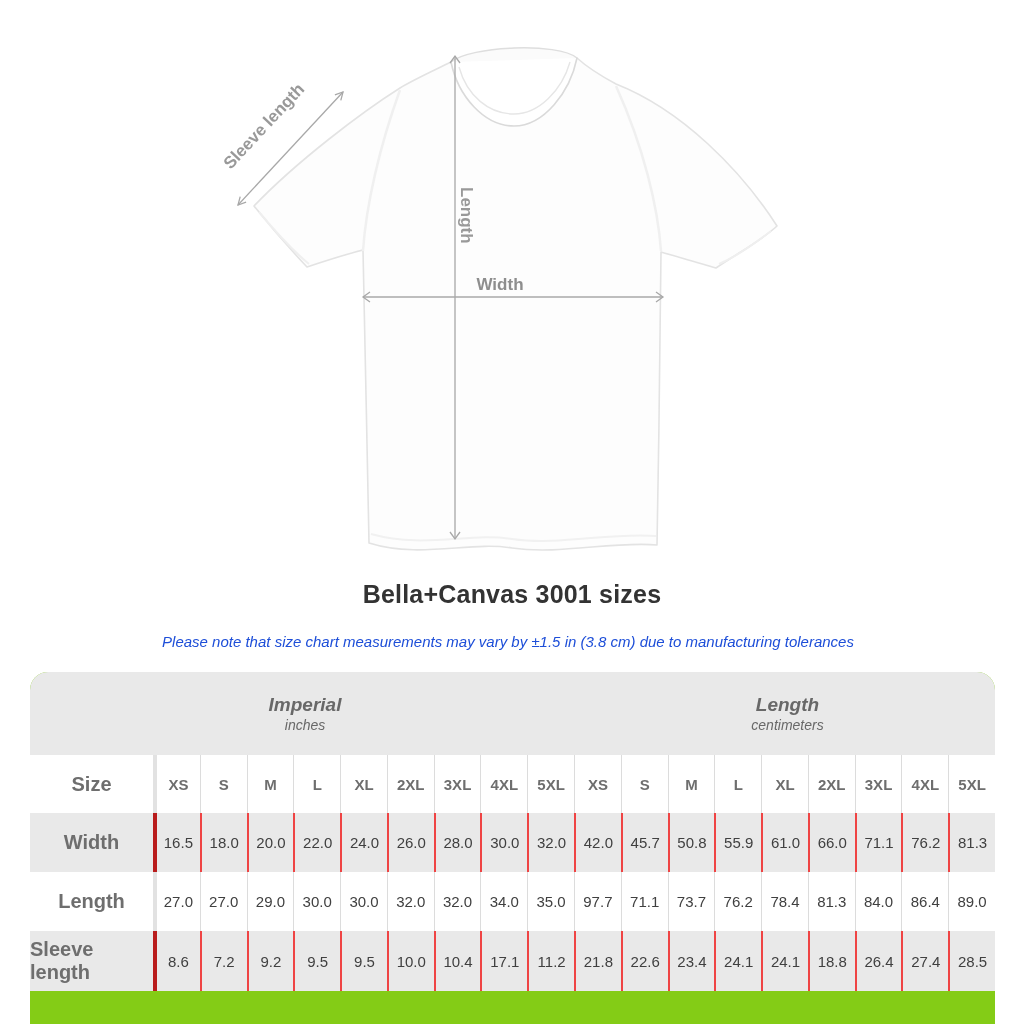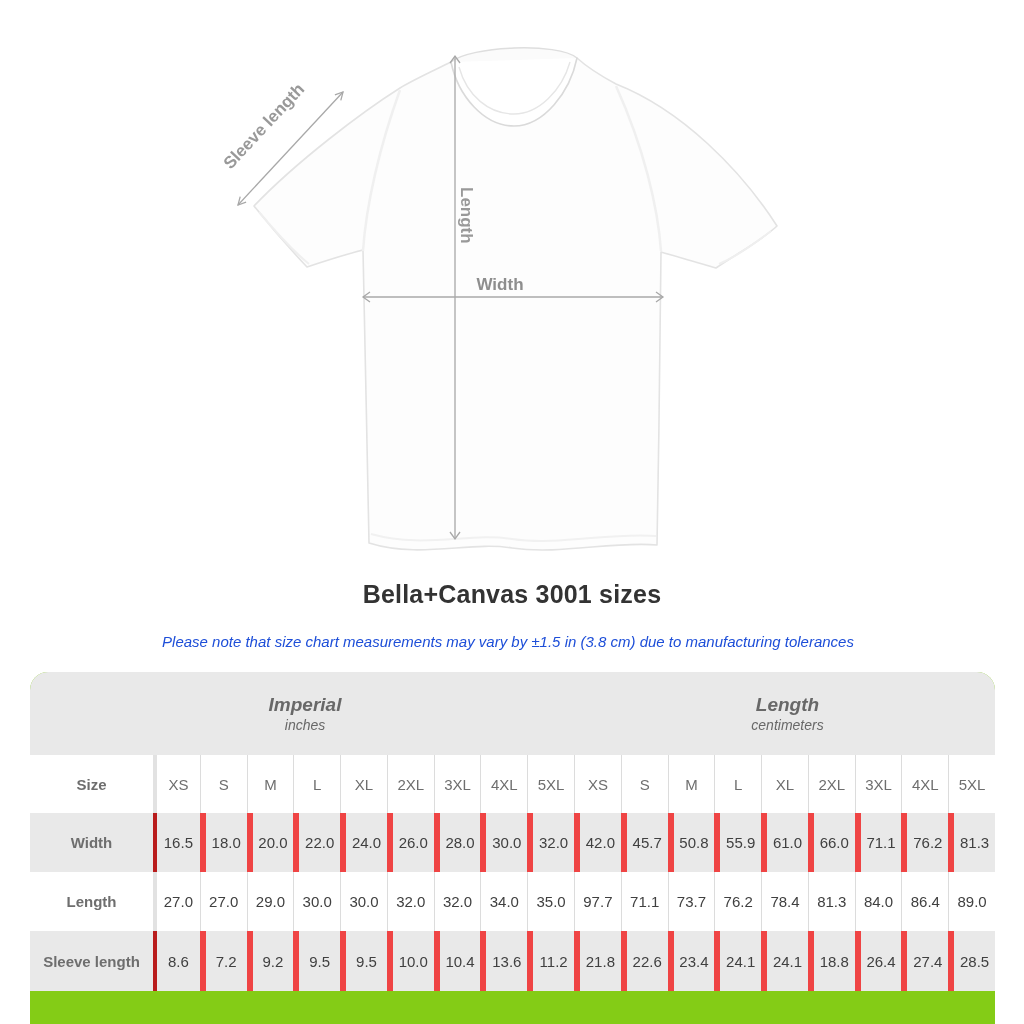--- a/index.html
+++ b/index.html
@@ -22,26 +22,26 @@
   .unit-group{display:flex;flex-direction:column;align-items:center;justify-content:center;padding-top:2px;}
   .unit-group.imperial{width:57%;}
   .unit-group.metric{width:43%;}
   .unit-label{font-size:19px;font-weight:bold;font-style:italic;color:#686868;line-height:22px;}
   .unit-sublabel{font-size:14px;font-style:italic;color:#686868;line-height:19px;}
 
   .grid{display:grid;grid-template-columns:123px repeat(18,1fr);}
   .trow{display:contents;}
   .cell{display:flex;align-items:center;justify-content:center;font-size:15px;box-sizing:border-box;}
 
-  .row-h .cell{height:58px;background:#ffffff;border-left:1px solid #dcdcdc;color:#6e6e6e;font-weight:normal;}
-  .row-a .cell{height:59px;background:#e9e9e9;border-left:6px solid #ef4444;color:#404040;}
+  .row-h .cell{height:58px;background:#ffffff;border-left:1px solid #dcdcdc;color:#6e6e6e;font-weight:bold;}
+  .row-a .cell{height:59px;background:#e9e9e9;border-left:2px solid #ef4444;color:#404040;}
   .row-b .cell{height:59px;background:#ffffff;border-left:1px solid #dcdcdc;color:#404040;}
   .row-a.last .cell{height:60px;}
 
-  .cell.lab{border-left:none;font-weight:bold;color:#6e6e6e;font-size:15px;}
+  .cell.lab{border-left:none;font-weight:bold;color:#6e6e6e;font-size:20px;}
   .row-h .cell.gut,.row-b .cell.gut{border-left:4px solid #e2e2e2;}
   .row-a .cell.gut{border-left:4px solid #b91c1c;}
 
   svg text{font-family:"Liberation Sans",sans-serif;}
 </style>
 </head>
 <body>
 
 <div class="page">
 
@@ -191,21 +191,21 @@
 
       <div class="trow row-a last">
         <div class="cell lab">Sleeve length</div>
         <div class="cell gut">8.6</div>
         <div class="cell">7.2</div>
         <div class="cell">9.2</div>
         <div class="cell">9.5</div>
         <div class="cell">9.5</div>
         <div class="cell">10.0</div>
         <div class="cell">10.4</div>
-        <div class="cell">13.6</div>
+        <div class="cell">17.1</div>
         <div class="cell">11.2</div>
         <div class="cell">21.8</div>
         <div class="cell">22.6</div>
         <div class="cell">23.4</div>
         <div class="cell">24.1</div>
         <div class="cell">24.1</div>
         <div class="cell">18.8</div>
         <div class="cell">26.4</div>
         <div class="cell">27.4</div>
         <div class="cell">28.5</div>

